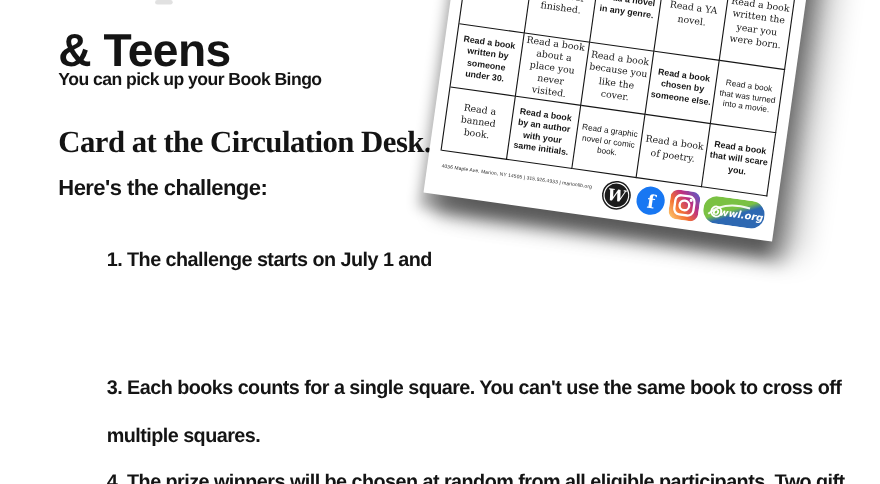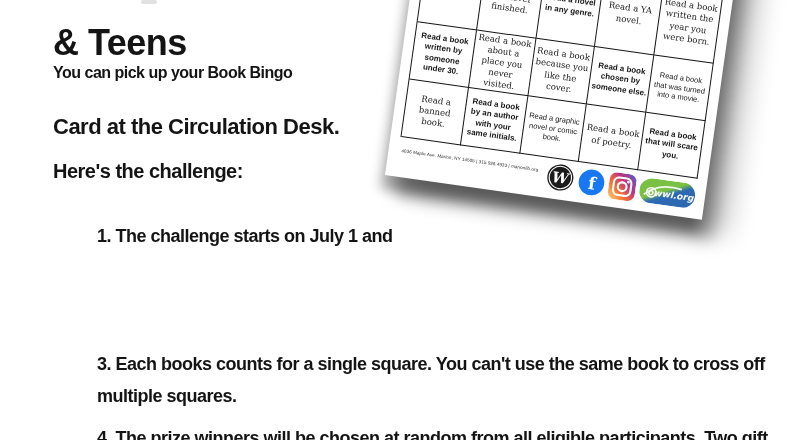--- a/index.html
+++ b/index.html
@@ -2,26 +2,26 @@
 <html><head>
 <meta charset="utf-8">
 <style>
   html,body{margin:0;padding:0;}
   .canvas{
     position:relative; width:800px; height:440px; overflow:hidden;
     background:#ffffff; font-family:"Liberation Sans", sans-serif; color:#111;
   }
   
   .tline{position:absolute; left:53px; white-space:nowrap; font-weight:bold; color:#141414;}
-  .t-teens{top:22px; font-size:36px; letter-spacing:-0.5px;}
+  .t-teens{top:22px; font-size:42px; letter-spacing:-0.5px;}
   .t-pick1{top:64px;  font-size:16px; letter-spacing:-0.5px;}
-  .t-pick2{top:114px; font-size:22px; letter-spacing:-0.5px;}
+  .t-pick2{top:114px; font-size:28px; letter-spacing:-0.5px;font-family:Liberation Serif, serif;}
   .t-chal {top:160px; font-size:20px; letter-spacing:-0.5px;}
   .t-r1a{top:226px;} .t-r1b{top:258px;} .t-r2{top:306px;}
-  .t-r3a{top:354px;} .t-r3b{top:386px;} .t-r4{top:428px;}
+  .t-r3a{top:342px;} .t-r3b{top:386px;} .t-r4{top:428px;}
   .rule{font-size:18px; letter-spacing:-0.5px;margin-left:44px;}
   .frag{position:absolute; left:141px; top:0; width:16px; height:4px;
         background:#c9c9c9; opacity:.55; border-radius:2px;}
   
   .paper{
     position:absolute; left:421px; top:-340px; width:320px; height:540px;
     background:#fff; transform:rotate(8deg);
     display:flex; flex-direction:column; justify-content:flex-end;
     box-sizing:border-box; padding:0 10px 8px;
     box-shadow:-3px 14px 12px rgba(0,0,0,.32), 12px 18px 16px rgba(0,0,0,.38),

